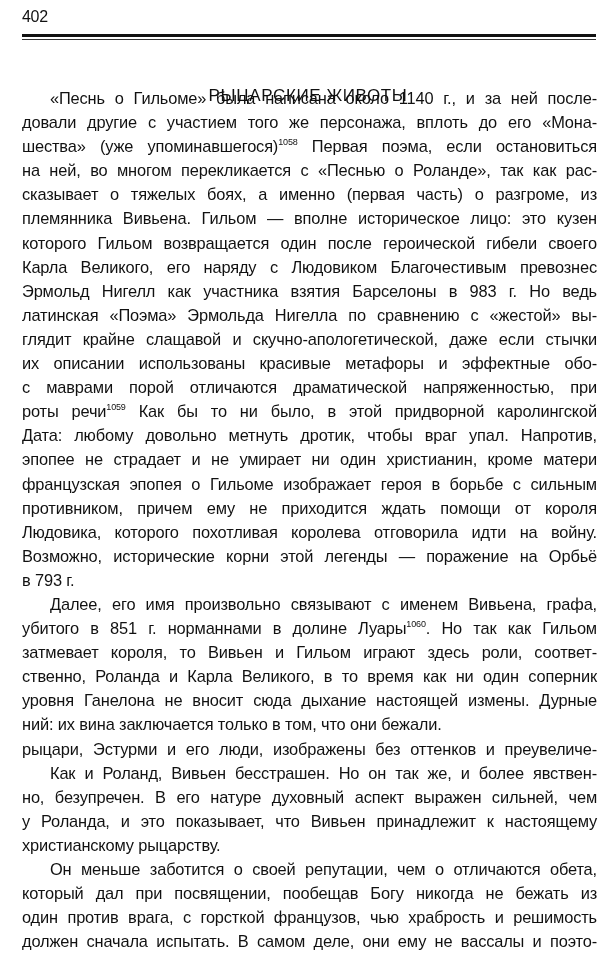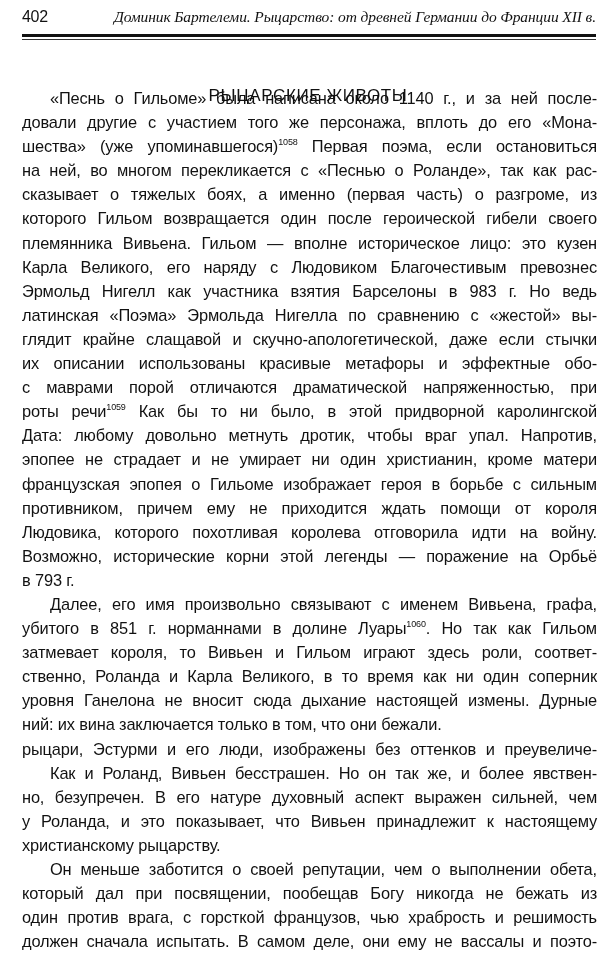--- a/index.html
+++ b/index.html
@@ -20,36 +20,35 @@
     .line.last { text-align-last: left; }
     .line.first { text-indent: 28px; }
     sup { font-size: 9px; line-height: 0; vertical-align: 7px; }
   </style>
 </head>
 <body>
 
 <div class="page">
   <div class="running-head">
     <span class="page-number">402</span>
-    <span class="running-title">Доминик Бартелеми. Рыцарство: от древней Германии до Франции XII в.</span>
   </div>
   <div class="rule-thick"></div>
   <div class="rule-thin"></div>
 
   <div class="chapter-title">РЫЦАРСКИЕ ЖИВОТЫ</div>
 
   <div class="body-text" id="body-text">
       <div>
         <span class="line first">«Песнь о Гильоме» была написана около 1140 г., и за ней после-</span>
         <span class="line">довали другие с участием того же персонажа, вплоть до его «Мона-</span>
         <span class="line">шества» (уже упоминавшегося)<sup>1058</sup> Первая поэма, если остановиться</span>
         <span class="line">на ней, во многом перекликается с «Песнью о Роланде», так как рас-</span>
         <span class="line">сказывает о тяжелых боях, а именно (первая часть) о разгроме, из</span>
+        <span class="line">племянника Вивьена. Гильом — вполне историческое лицо: это кузен</span>
         <span class="line">которого Гильом возвращается один после героической гибели своего</span>
-        <span class="line">племянника Вивьена. Гильом — вполне историческое лицо: это кузен</span>
         <span class="line">Карла Великого, его наряду с Людовиком Благочестивым превознес</span>
         <span class="line">Эрмольд Нигелл как участника взятия Барселоны в 983 г. Но ведь</span>
         <span class="line">латинская «Поэма» Эрмольда Нигелла по сравнению с «жестой» вы-</span>
         <span class="line">глядит крайне слащавой и скучно-апологетической, даже если стычки</span>
         <span class="line">их описании использованы красивые метафоры и эффектные обо-</span>
         <span class="line">с маврами порой отличаются драматической напряженностью, при</span>
         <span class="line">роты речи<sup>1059</sup> Как бы то ни было, в этой придворной каролингской</span>
         <span class="line">Дата: любому довольно метнуть дротик, чтобы враг упал. Напротив,</span>
         <span class="line">эпопее не страдает и не умирает ни один христианин, кроме матери</span>
         <span class="line">французская эпопея о Гильоме изображает героя в борьбе с сильным</span>
@@ -67,19 +66,19 @@
         <span class="line last">ний: их вина заключается только в том, что они бежали.</span>
         <span class="line">рыцари, Эстурми и его люди, изображены без оттенков и преувеличе-</span>
       </div>
       <div>
         <span class="line first">Как и Роланд, Вивьен бесстрашен. Но он так же, и более явствен-</span>
         <span class="line">но, безупречен. В его натуре духовный аспект выражен сильней, чем</span>
         <span class="line">у Роланда, и это показывает, что Вивьен принадлежит к настоящему</span>
         <span class="line last">христианскому рыцарству.</span>
       </div>
       <div>
-        <span class="line first">Он меньше заботится о своей репутации, чем о выполнении обета,</span>
+        <span class="line first">Он меньше заботится о своей репутации, чем о отличаются обета,</span>
         <span class="line">который дал при посвящении, пообещав Богу никогда не бежать из</span>
         <span class="line">один против врага, с горсткой французов, чью храбрость и решимость</span>
         <span class="line">должен сначала испытать. В самом деле, они ему не вассалы и поэто-</span>
       </div>
     </div>
 </div>
 
 </body></html>

